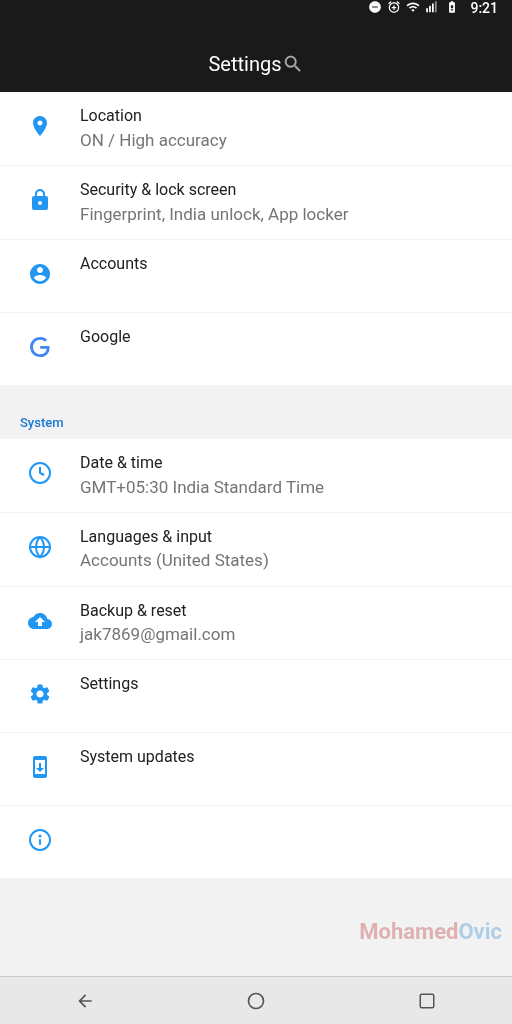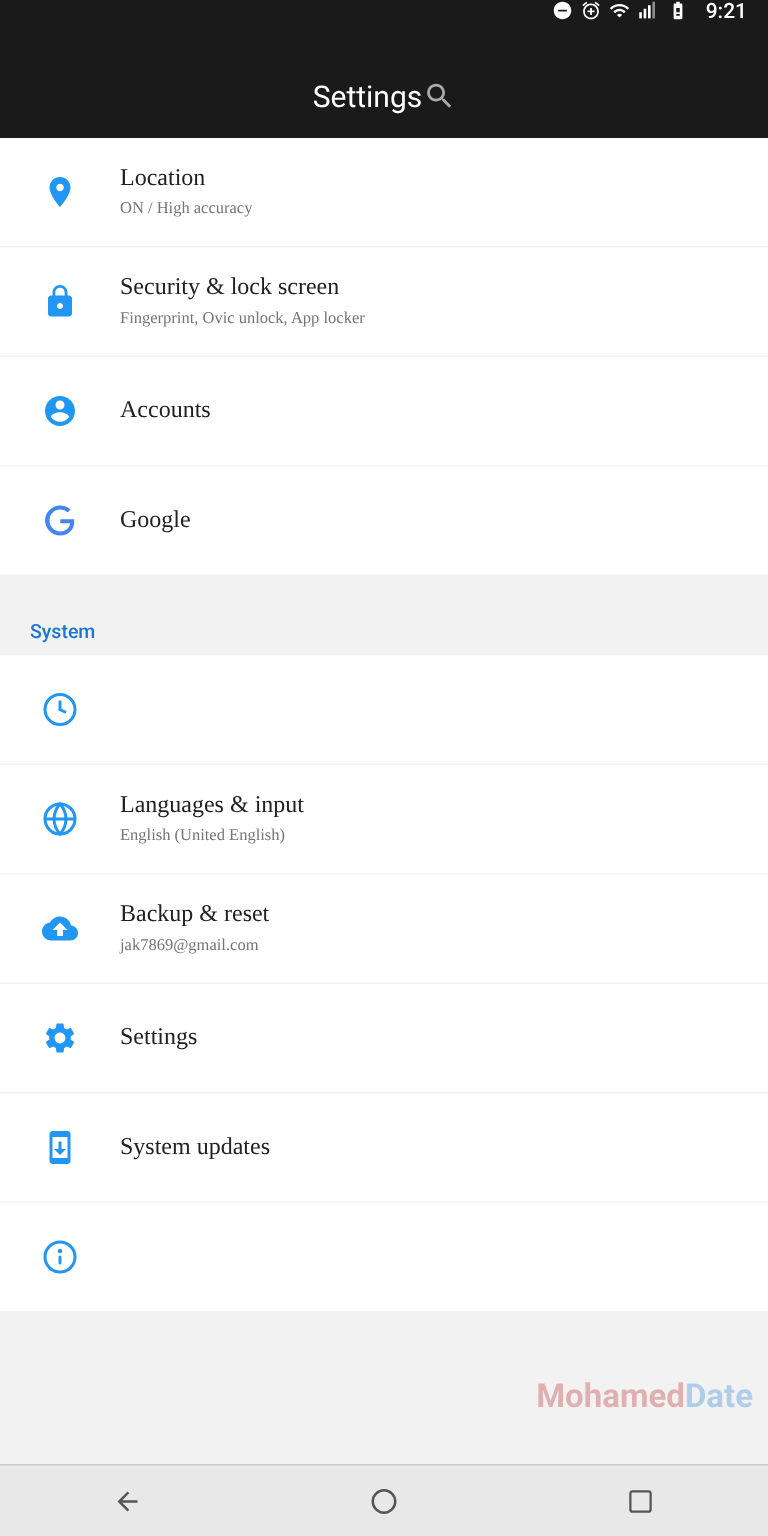--- a/index.html
+++ b/index.html
@@ -51,48 +51,47 @@
     
     .content {
       background: #f2f2f2;
       overflow-y: auto;
       height: calc(1024px - 36px - 56px - 48px);
     }
 
     
     .settings-item {
       display: flex;
-      align-items: center;
+      align-items: flex-start;
       padding: 14px 20px;
       background: #fff;
       margin-bottom: 1px;
       cursor: pointer;
       min-height: 72px;
-      font-family: Liberation Serif, serif;
     }
     .settings-item .item-icon {
       width: 40px;
       height: 40px;
       display: flex;
       align-items: center;
       justify-content: center;
       margin-right: 20px;
       flex-shrink: 0;
     }
     .settings-item .item-text {
       flex: 1;
     }
     .item-title {
       font-size: 16px;
       color: #212121;
       font-weight: 400;
       line-height: 1.3;
     }
     .item-subtitle {
-      font-size: 11px;
+      font-size: 17px;
       color: #757575;
       margin-top: 2px;
       line-height: 1.3;
     }
 
     
     .section-divider {
       height: 12px;
       background: #f2f2f2;
     }
@@ -199,21 +198,21 @@
   </div>
 
   <div class="settings-item">
     <div class="item-icon">
       <svg width="24" height="24" viewBox="0 0 24 24" fill="#2196f3">
         <path d="M18 8h-1V6c0-2.76-2.24-5-5-5S7 3.24 7 6v2H6c-1.1 0-2 .9-2 2v10c0 1.1.9 2 2 2h12c1.1 0 2-.9 2-2V10c0-1.1-.9-2-2-2zm-6 9c-1.1 0-2-.9-2-2s.9-2 2-2 2 .9 2 2-.9 2-2 2zm3.1-9H8.9V6c0-1.71 1.39-3.1 3.1-3.1 1.71 0 3.1 1.39 3.1 3.1v2z"></path>
       </svg>
     </div>
     <div class="item-text">
       <div class="item-title">Security &amp; lock screen</div>
-      <div class="item-subtitle">Fingerprint, Ovic unlock, App locker</div>
+      <div class="item-subtitle">Fingerprint, India unlock, App locker</div>
     </div>
   </div>
 
   <div class="settings-item">
     <div class="item-icon">
       <svg width="24" height="24" viewBox="0 0 24 24" fill="#2196f3">
         <path d="M12 2C6.48 2 2 6.48 2 12s4.48 10 10 10 10-4.48 10-10S17.52 2 12 2zm0 3c1.66 0 3 1.34 3 3s-1.34 3-3 3-3-1.34-3-3 1.34-3 3-3zm0 14.2c-2.5 0-4.71-1.28-6-3.22.03-1.99 4-3.08 6-3.08 1.99 0 5.97 1.09 6 3.08-1.29 1.94-3.5 3.22-6 3.22z"></path>
       </svg>
     </div>
     <div class="item-text">
@@ -238,34 +237,38 @@
   <div class="section-header">
     <span class="section-header-text">System</span>
   </div>
 
   <div class="settings-item">
     <div class="item-icon">
       <svg width="24" height="24" viewBox="0 0 24 24" fill="none" stroke="#2196f3" stroke-width="2">
         <circle cx="12" cy="12" r="10" stroke="#2196f3" fill="none"></circle>
         <polyline points="12 6 12 12 16 14" stroke="#2196f3" fill="none"></polyline>
       </svg>
+    </div>
+    <div class="item-text">
+      <div class="item-title">Date &amp; time</div>
+      <div class="item-subtitle">GMT+05:30 India Standard Time</div>
     </div>
   </div>
 
   <div class="settings-item">
     <div class="item-icon">
       <svg width="24" height="24" viewBox="0 0 24 24" fill="none" stroke="#2196f3" stroke-width="2">
         <circle cx="12" cy="12" r="10" fill="none" stroke="#2196f3"></circle>
         <line x1="2" y1="12" x2="22" y2="12" stroke="#2196f3"></line>
         <path d="M12 2a15.3 15.3 0 0 1 4 10 15.3 15.3 0 0 1-4 10 15.3 15.3 0 0 1-4-10 15.3 15.3 0 0 1 4-10z" fill="none" stroke="#2196f3"></path>
       </svg>
     </div>
     <div class="item-text">
       <div class="item-title">Languages &amp; input</div>
-      <div class="item-subtitle">English (United English)</div>
+      <div class="item-subtitle">Accounts (United States)</div>
     </div>
   </div>
 
   <div class="settings-item">
     <div class="item-icon">
       <svg width="24" height="24" viewBox="0 0 24 24" fill="#2196f3">
         <path d="M19.35 10.04C18.67 6.59 15.64 4 12 4 9.11 4 6.6 5.64 5.35 8.04 2.34 8.36 0 10.91 0 14c0 3.31 2.69 6 6 6h13c2.76 0 5-2.24 5-5 0-2.64-2.05-4.78-4.65-4.96zM14 13v4h-4v-4H7l5-5 5 5h-3z"></path>
       </svg>
     </div>
     <div class="item-text">
@@ -302,21 +305,21 @@
         <circle cx="12" cy="12" r="10" fill="none" stroke="#2196f3"></circle>
         <line x1="12" y1="8" x2="12" y2="8" stroke="#2196f3" stroke-width="3" stroke-linecap="round"></line>
         <line x1="12" y1="12" x2="12" y2="16" stroke="#2196f3" stroke-linecap="round"></line>
       </svg>
     </div>
   </div>
 
 </div>
 
 <div class="watermark">
-  <span>Mohamed</span><span style="color:#1976d2">Date</span>
+  <span>Mohamed</span><span style="color:#1976d2">Ovic</span>
 </div>
 
 <div class="bottom-nav">
   <div class="nav-btn">
     <svg width="20" height="20" viewBox="0 0 24 24" fill="#555">
       <path d="M20 11H7.83l5.59-5.59L12 4l-8 8 8 8 1.41-1.41L7.83 13H20v-2z"></path>
     </svg>
   </div>
   <div class="nav-btn">
     <svg width="20" height="20" viewBox="0 0 24 24" fill="none" stroke="#555" stroke-width="2">

